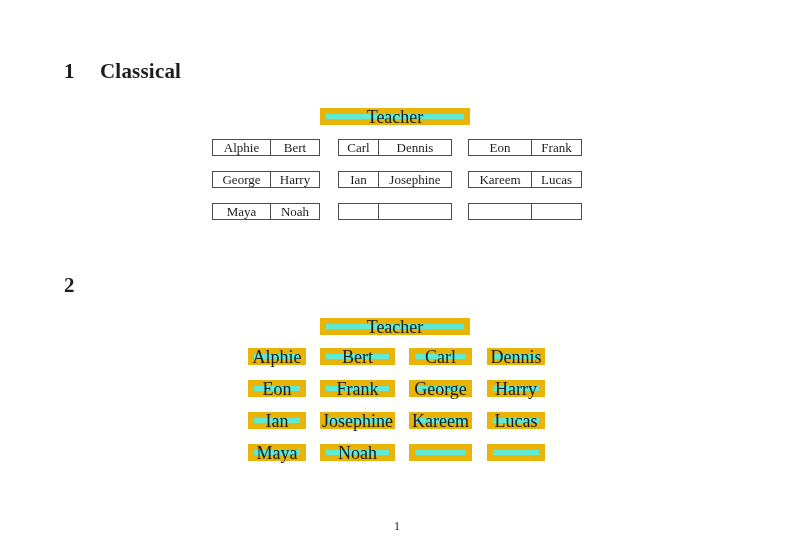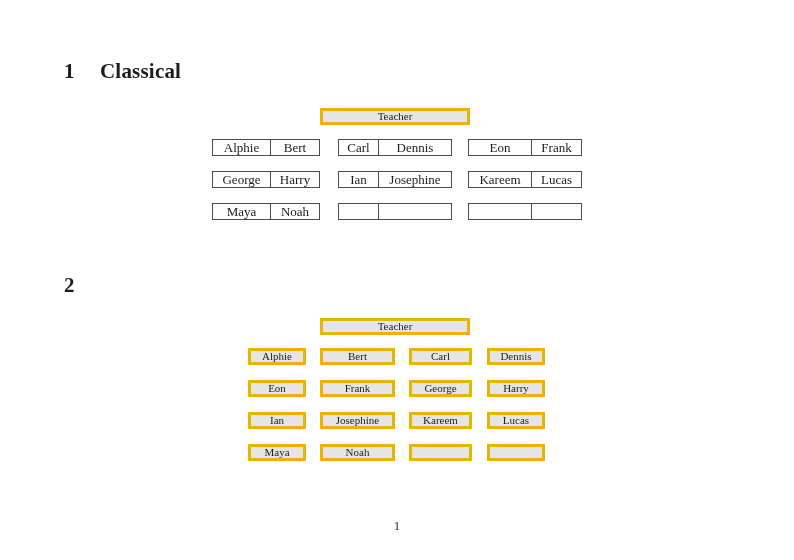--- a/index.html
+++ b/index.html
@@ -18,27 +18,27 @@
     font-weight:700;
     font-size:21px;
     line-height:1;
     color:#1c1c1c;
     letter-spacing:0.2px;
   }
   .sec-num { width:36px; }
   .teacher-box, .sbox {
     position:absolute;
     height:17px;
-    border:3px solid #eab308;
+    border:6px solid #eab308;
     box-sizing:border-box;
-    background:#e5e5e5;
+    background:#5eead4;
     display:flex;
     align-items:center;
     justify-content:center;
-    font-size:11px;
+    font-size:18px;
     line-height:1;
   }
   .desk {
     position:absolute;
     height:17px;
     border:1px solid #4d4d4d;
     box-sizing:border-box;
     background:#ffffff;
     display:flex;
   }

